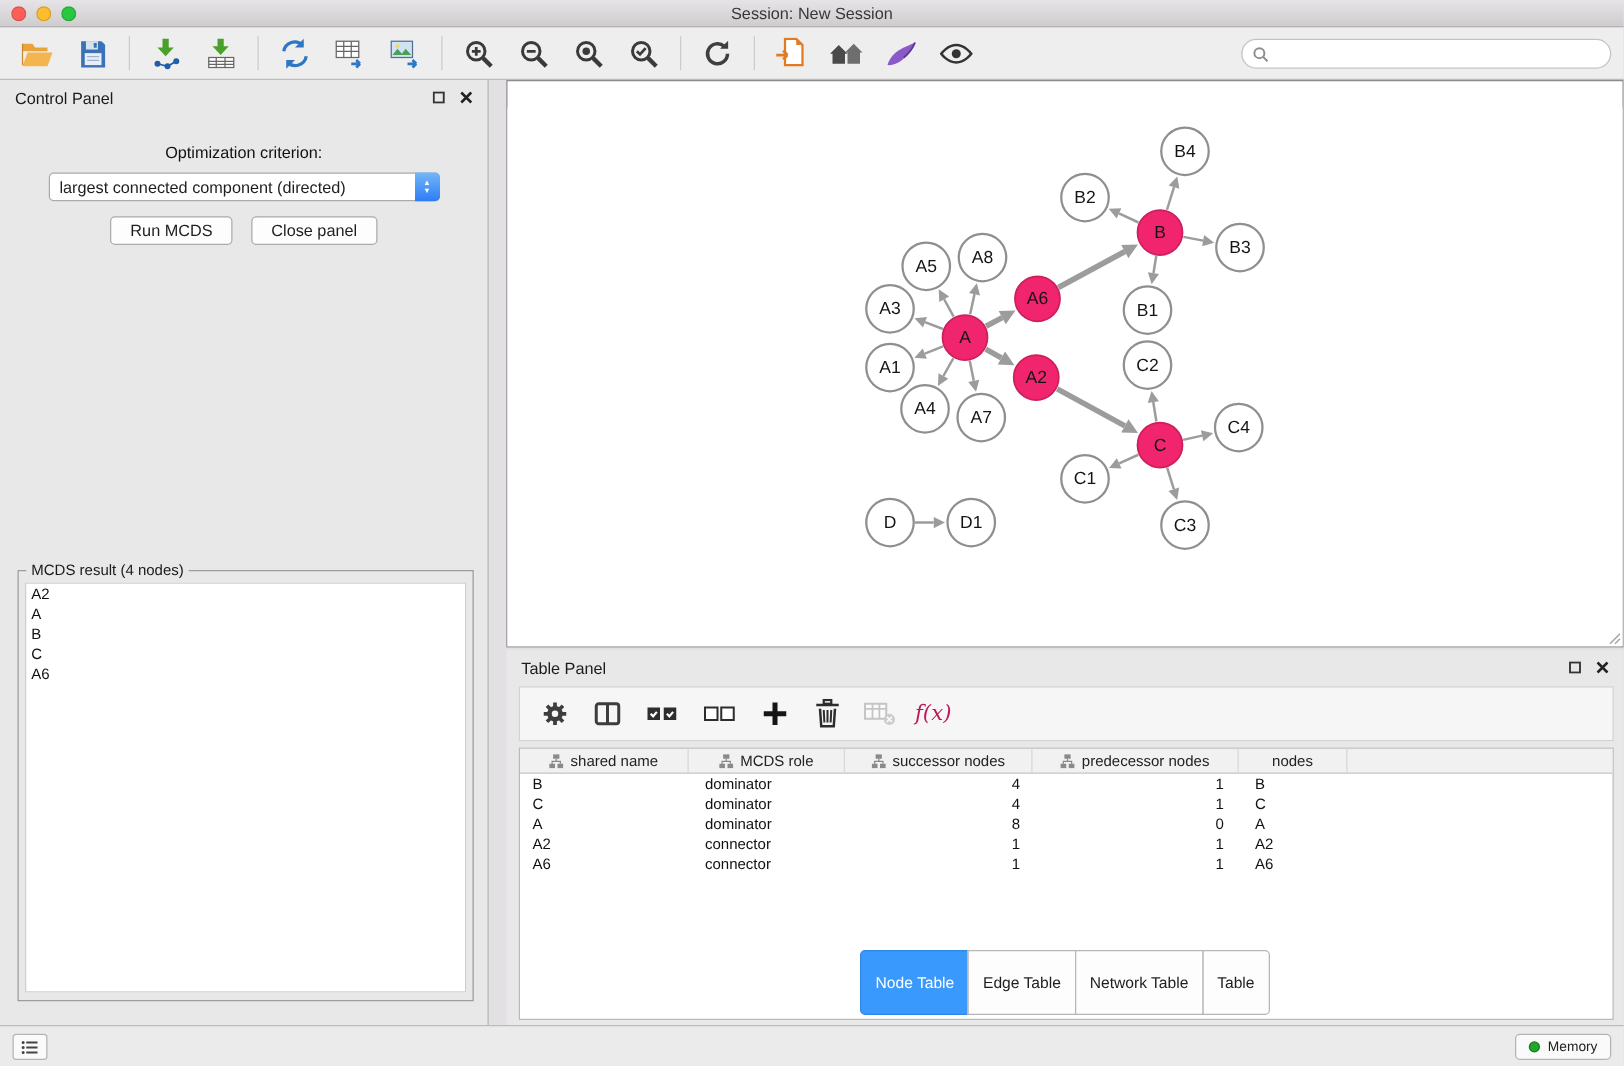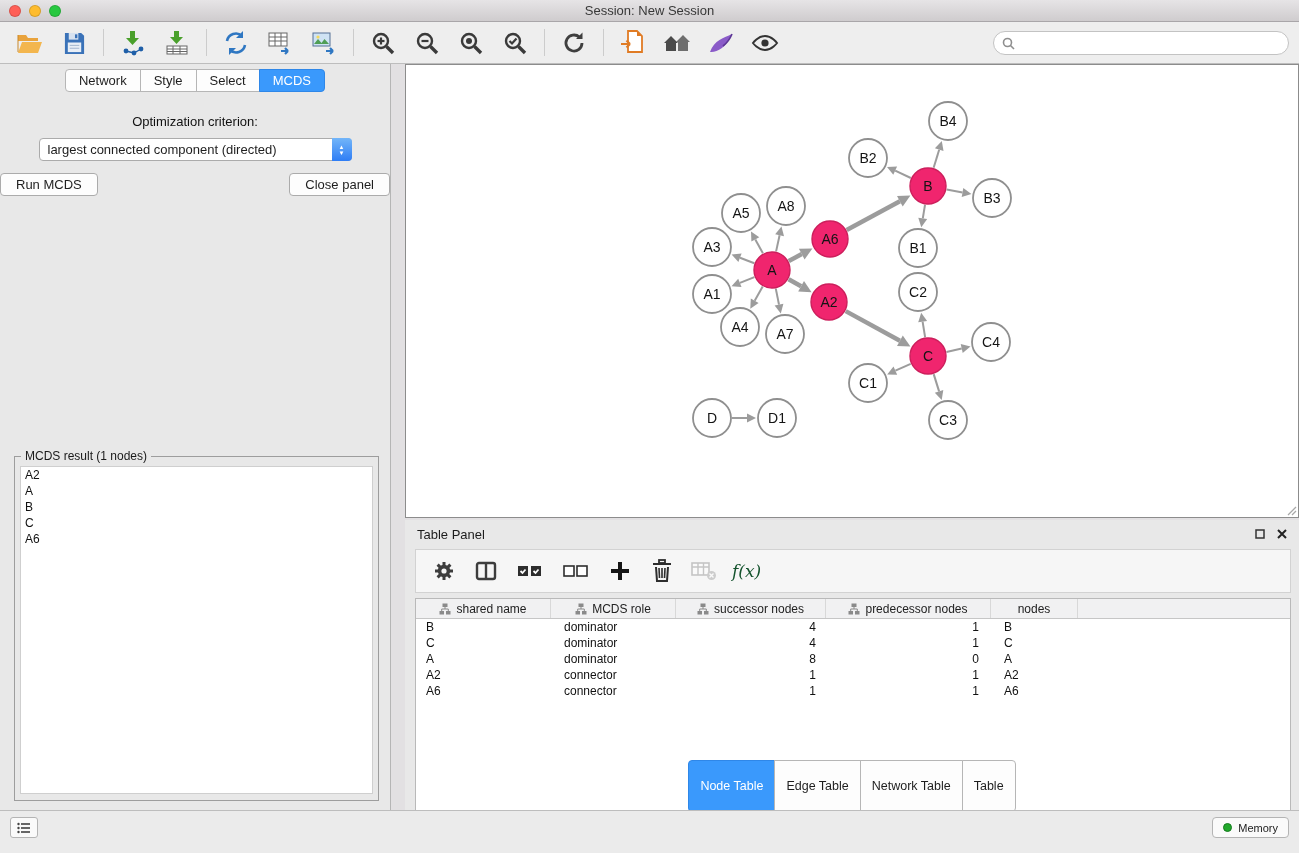--- a/index.html
+++ b/index.html
@@ -38,21 +38,21 @@
   .seg:first-child { border-radius:4px 0 0 4px; margin-left:0; }
   .seg:last-child { border-radius:0 4px 4px 0; }
   .seg.active { background:#3a99fc; border-color:#2f87e8; color:#fff; }
   .opt-label { text-align:center; margin-top:22px; font-size:13px; color:#111; }
   .dropdown { position:relative; margin:9px auto 0; width:313px; height:23px; background:#fff;
     border:1px solid #ababab; border-radius:4px; font-size:13px; display:flex; align-items:center;
     padding-left:8px; padding-right:30px; }
   .dd-spinner { position:absolute; right:-1px; top:-1px; bottom:-1px; width:20px; border-radius:0 4px 4px 0;
     background:linear-gradient(#73b6f9,#2e7df5); color:#fff; display:flex; flex-direction:column;
     align-items:center; justify-content:center; font-size:6px; line-height:6px; }
-  .btn-row { display:flex; justify-content:space-between; gap:15px; margin-top:12px; }
+  .btn-row { display:flex; justify-content:center; gap:15px; margin-top:12px; }
   .btn { background:#fdfdfd; border:1px solid #ababab; border-radius:4px; font-size:13px;
     padding:3px 15px; color:#1e1e1e; cursor:default; }
   .result-box { position:absolute; left:14px; right:11px; top:392px; bottom:19px; border:1px solid #9d9d9d; }
   .result-legend { position:absolute; top:-8px; left:6px; background:#e8e8e8; padding:0 4px; font-size:12px; color:#1a1a1a; }
   .result-inner { position:absolute; left:5px; right:5px; top:9px; bottom:6px; background:#fff; border:1px solid #cfcfcf; overflow:hidden; }
   .result-item { font-size:12px; line-height:16px; padding-left:4px; color:#111; }
 
   
   .net-window { position:absolute; left:405px; top:0; width:894px; height:454px; background:#fff; border:1px solid #8c8c8c; }
   .net-titlebar { position:relative; height:21px; background:linear-gradient(#eceaec,#d2cfd2);
@@ -61,36 +61,36 @@
   .net-canvas { position:absolute; top:21px; left:0; right:0; bottom:0; background:#fff; }
   #graph { position:absolute; top:0; left:0; }
   #graph text { font-family:"Liberation Sans",sans-serif; }
   .resize-grip { position:absolute; right:1px; bottom:1px; }
 
   
   .table-panel { position:absolute; left:405px; top:456px; right:0; bottom:0; background:#e8e8e8; }
   .tp-toolbar { position:absolute; top:29px; left:10px; right:8px; height:44px; background:#f6f6f6;
     border:1px solid #d2d2d2; display:flex; align-items:center; gap:14px; padding:0 14px; }
   .tp-tool { width:28px; height:28px; display:flex; align-items:center; justify-content:center; }
-  .fx { font-family:"DejaVu Serif",serif; font-style:italic; color:#14532d; font-size:17px; }
+  .fx { font-family:"DejaVu Serif",serif; font-style:italic; color:#be185d; font-size:17px; }
   .tp-table { position:absolute; top:78px; left:10px; right:8px; height:218px; background:#fff;
     border:1px solid #b9b9b9; overflow:hidden; }
   .tp-thead { display:flex; height:20px; background:#f1f1f2; border-bottom:1px solid #c6c6c6; }
   .tp-th { display:flex; align-items:center; justify-content:center; gap:5px; font-size:12px;
     color:#222; border-right:1px solid #d8d8d8; }
   .tp-tr { display:flex; height:16px; align-items:center; }
   .tp-td { font-size:12px; color:#111; overflow:hidden; white-space:nowrap; }
   .c0 { width:135px; } .c1 { width:125px; } .c2 { width:150px; } .c3 { width:165px; } .c4 { width:87px; } .cfill { flex:1; border-right:none; }
   .tp-td.c0 { padding-left:10px; } .tp-td.c1 { padding-left:13px; } .tp-td.c4 { padding-left:13px; }
   .tp-td.c2 { text-align:right; padding-right:10px; } .tp-td.c3 { text-align:right; padding-right:12px; }
   .tp-tabs { position:absolute; bottom:8px; left:0; right:0; }
   .tp-tabs .seg { font-size:12.5px; padding:18px 11px; }
 
   
-  .statusbar { position:absolute; left:0; right:0; bottom:0; height:43px; background:#ebebeb; border-top:1px solid #bdbdbd; }
+  .statusbar { position:absolute; left:0; right:0; bottom:0; height:33px; background:#ebebeb; border-top:1px solid #bdbdbd; }
   .menu-btn { position:absolute; left:10px; top:6px; width:28px; height:21px; border:1px solid #b4b4b4;
     border-radius:3px; background:#fafafa; display:flex; align-items:center; justify-content:center; }
   .memory-btn { position:absolute; right:10px; top:6px; height:21px; border:1px solid #b4b4b4;
     border-radius:4px; background:#fafafa; display:flex; align-items:center; gap:6px; padding:0 10px; font-size:11px; color:#222; }
   .memory-dot { width:9px; height:9px; border-radius:50%; background:#21a82b; border:1px solid #157a1d; }
 
   .icon-dim { opacity:0.45; }
 </style>
 </head>
 <body>
@@ -232,40 +232,45 @@
           <circle cx="5.5" cy="5.5" r="4" fill="none" stroke="#8e8e8e" stroke-width="1.6"></circle>
           <line x1="8.5" y1="8.5" x2="12" y2="12" stroke="#8e8e8e" stroke-width="1.6"></line>
         </svg>
       <input type="text" placeholder="" style="">
     </div>
   </div>
 
   <div class="workspace">
 
     <div class="control-panel">
-      <div class="cp-tabs" id="cp-tabs">
-          <div class="seg">Network</div>
-          <div class="seg">Style</div>
-          <div class="seg">Select</div>
-          <div class="seg active">MCDS</div>
-        </div>
+      <div class="panel-header">
+        <span>Control Panel</span>
+        <span class="win-btns">
+          <svg width="10" height="10" viewBox="0 0 10 10">
+              <rect x="1" y="1" width="8" height="8" fill="none" stroke="#333" stroke-width="1.5"></rect>
+            </svg>
+          <svg width="10" height="10" viewBox="0 0 10 10">
+              <path d="M1 1l8 8M9 1l-8 8" stroke="#222" stroke-width="2"></path>
+            </svg>
+        </span>
+      </div>
       <div class="opt-label">Optimization criterion:</div>
       <div class="dropdown">
         <span>largest connected component (directed)</span>
         <span class="dd-spinner">
             <span>▲</span>
             <span>▼</span>
           </span>
       </div>
       <div class="btn-row">
         <button class="btn">Run MCDS</button>
         <button class="btn">Close panel</button>
       </div>
       <div class="result-box">
-        <span class="result-legend">MCDS result (1 nodes)</span>
+        <span class="result-legend">MCDS result (4 nodes)</span>
         <div class="result-inner" id="result-list">
             <div class="result-item">A2</div>
             <div class="result-item">A</div>
             <div class="result-item">B</div>
             <div class="result-item">C</div>
             <div class="result-item">A6</div>
           </div>
       </div>
     </div>
 

